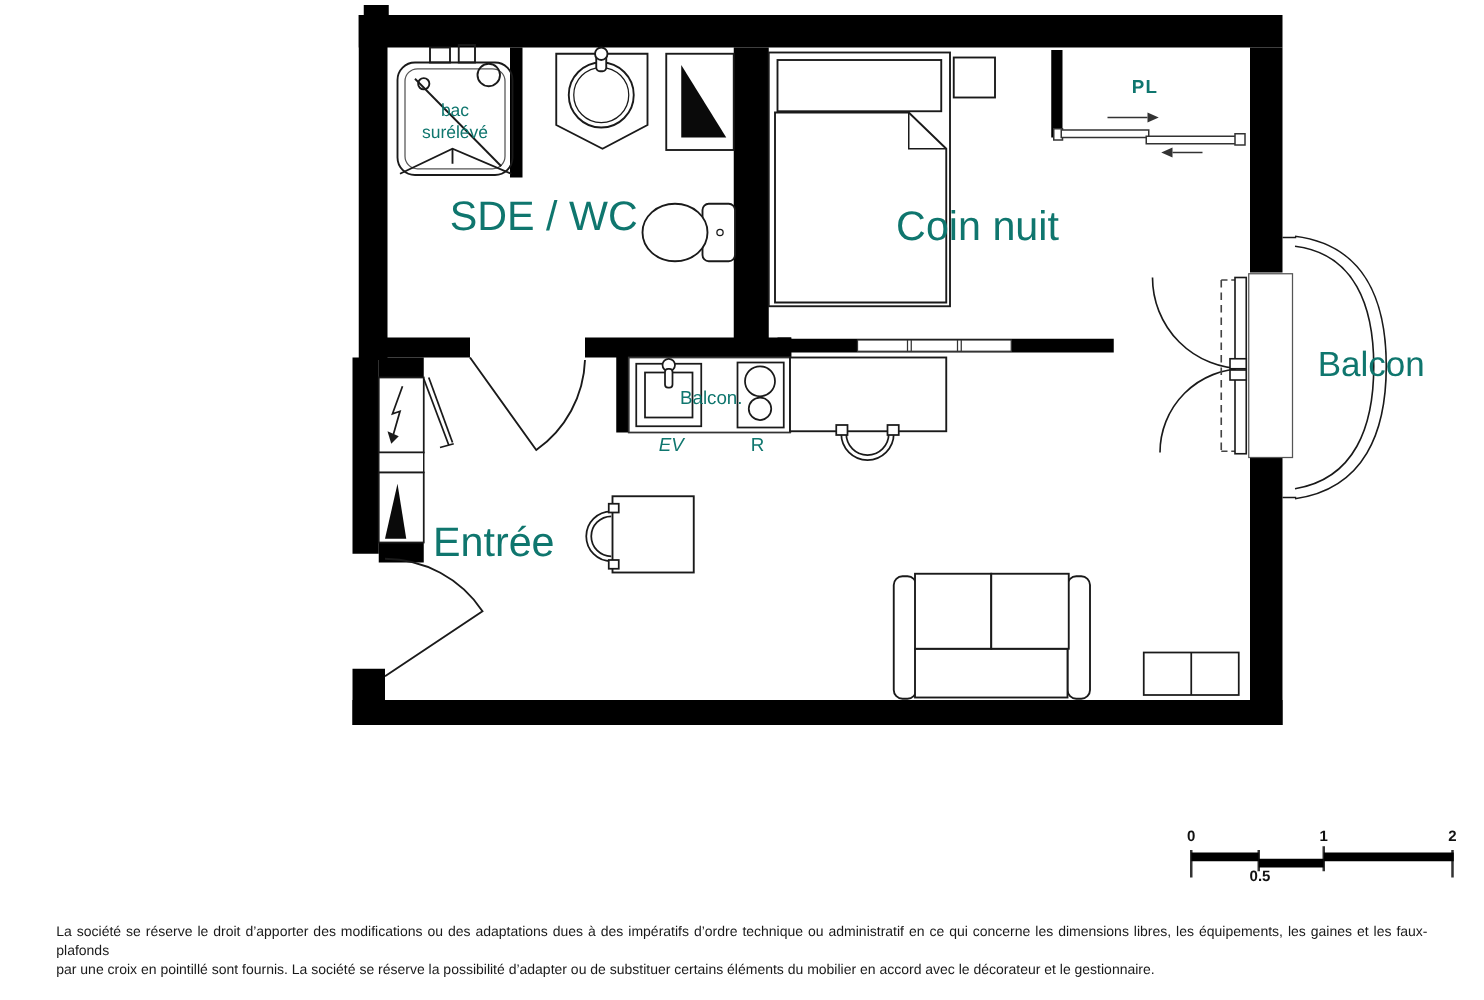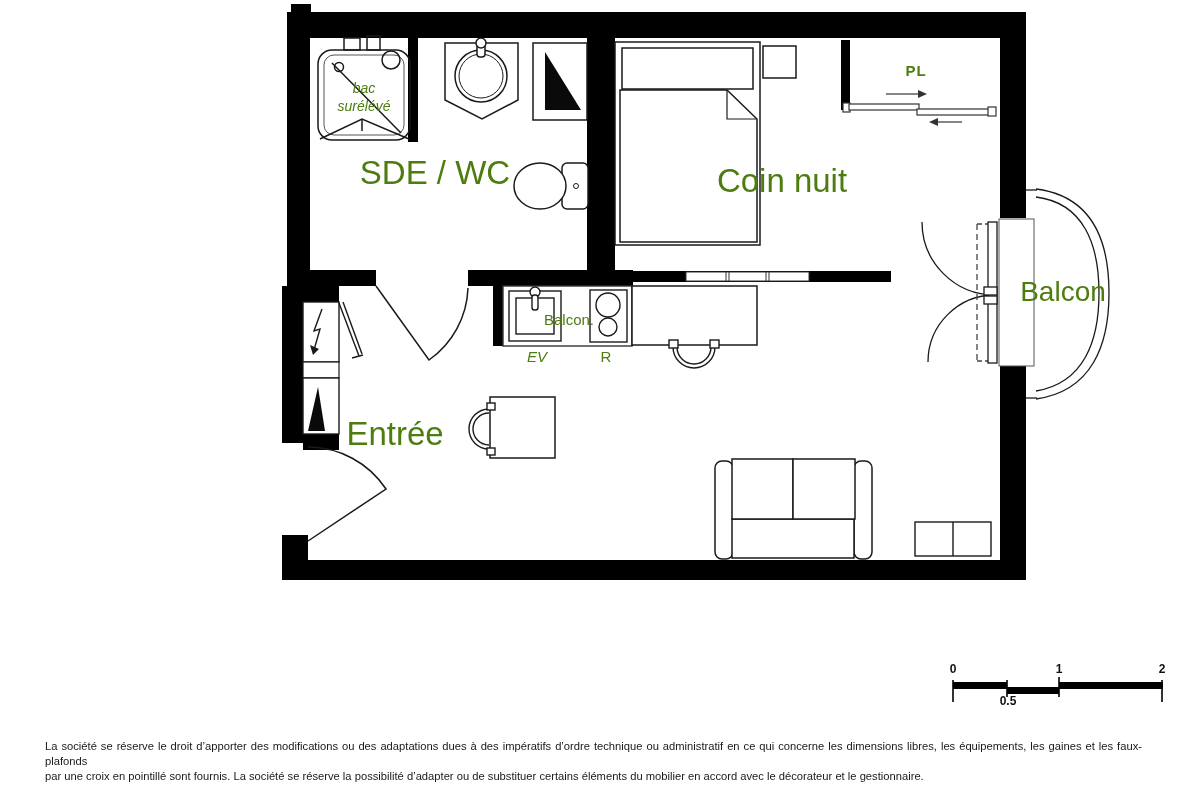--- a/index.html
+++ b/index.html
@@ -1,24 +1,24 @@
 <!DOCTYPE html>
 <html><head>
 <meta charset="utf-8">
 <style>
   html,body{margin:0;padding:0;background:#fff;}
   .page{position:relative;width:1187px;height:800px;background:#ffffff;overflow:hidden;
         font-family:"Liberation Sans",sans-serif;color:#0b0b0b;}
   .wall{position:absolute;background:#000;}
   svg.linework{position:absolute;left:0;top:0;width:1187px;height:800px;pointer-events:none;}
-  .lbl{position:absolute;transform:translate(-50%,-50%);white-space:nowrap;color:#4d7c0f;}
+  .lbl{position:absolute;transform:translate(-50%,-50%);white-space:nowrap;color:#0f766e;}
   .lbl-room{font-size:33px;letter-spacing:0px;}
   .lbl-balcon{font-size:28px;}
   .lbl-small{font-size:15px;}
-  .lbl-bac{font-size:14px;line-height:1.25;width:78px;text-align:center;white-space:normal;font-style:italic;}
+  .lbl-bac{font-size:14px;line-height:1.25;width:78px;text-align:center;white-space:normal;}
   .lbl-pl{font-size:15px;font-weight:600;letter-spacing:1px;}
   .scalebar-seg{position:absolute;background:#000;}
   .scalebar-tick{position:absolute;width:2px;background:#333;}
   .scalebar-num{position:absolute;transform:translateX(-50%);font-size:12px;font-weight:600;color:#111;}
   .disclaimer{position:absolute;left:45px;top:739px;width:1097px;font-size:11.2px;
               line-height:15.2px;color:#191919;}
   .disc-just{text-align:justify;text-align-last:justify;}
 </style>
 </head>
 <body>
@@ -194,21 +194,21 @@
       <line x1="1026" y1="190" x2="1037" y2="190"></line>
       <line x1="1026" y1="398" x2="1037" y2="398"></line>
       <path d="M1036,189 C1092,196 1109,241 1109,293 C1109,345 1092,391 1036,399"></path>
       <path d="M1036,197 C1084,203 1099,245 1099,293 C1099,341 1084,383 1036,391"></path>
     </g>
   </svg>
 
   <div class="lbl lbl-room" style="left:435px;top:173px;">SDE / WC</div>
   <div class="lbl lbl-room" style="left:782px;top:181px;">Coin nuit</div>
   <div class="lbl lbl-room" style="left:395px;top:434px;">Entrée</div>
-  <div class="lbl lbl-balcon" style="left:1063px;top:292px;">Balcon</div>
+  <div class="lbl lbl-balcon" style="left:1097px;top:292px;">Balcon</div>
 
   <div class="lbl lbl-bac" style="left:364px;top:97px;">bac surélévé</div>
   <div class="lbl lbl-pl" style="left:916px;top:70px;">PL</div>
   <div class="lbl lbl-small" style="left:569px;top:319px;">Balcon.</div>
   <div class="lbl lbl-small" style="left:537px;top:356px;font-style:italic;">EV</div>
   <div class="lbl lbl-small" style="left:606px;top:356px;">R</div>
 
   <div>
     <span class="scalebar-num" style="left:953px;top:662px;">0</span>
     <span class="scalebar-num" style="left:1008px;top:694px;">0.5</span>

